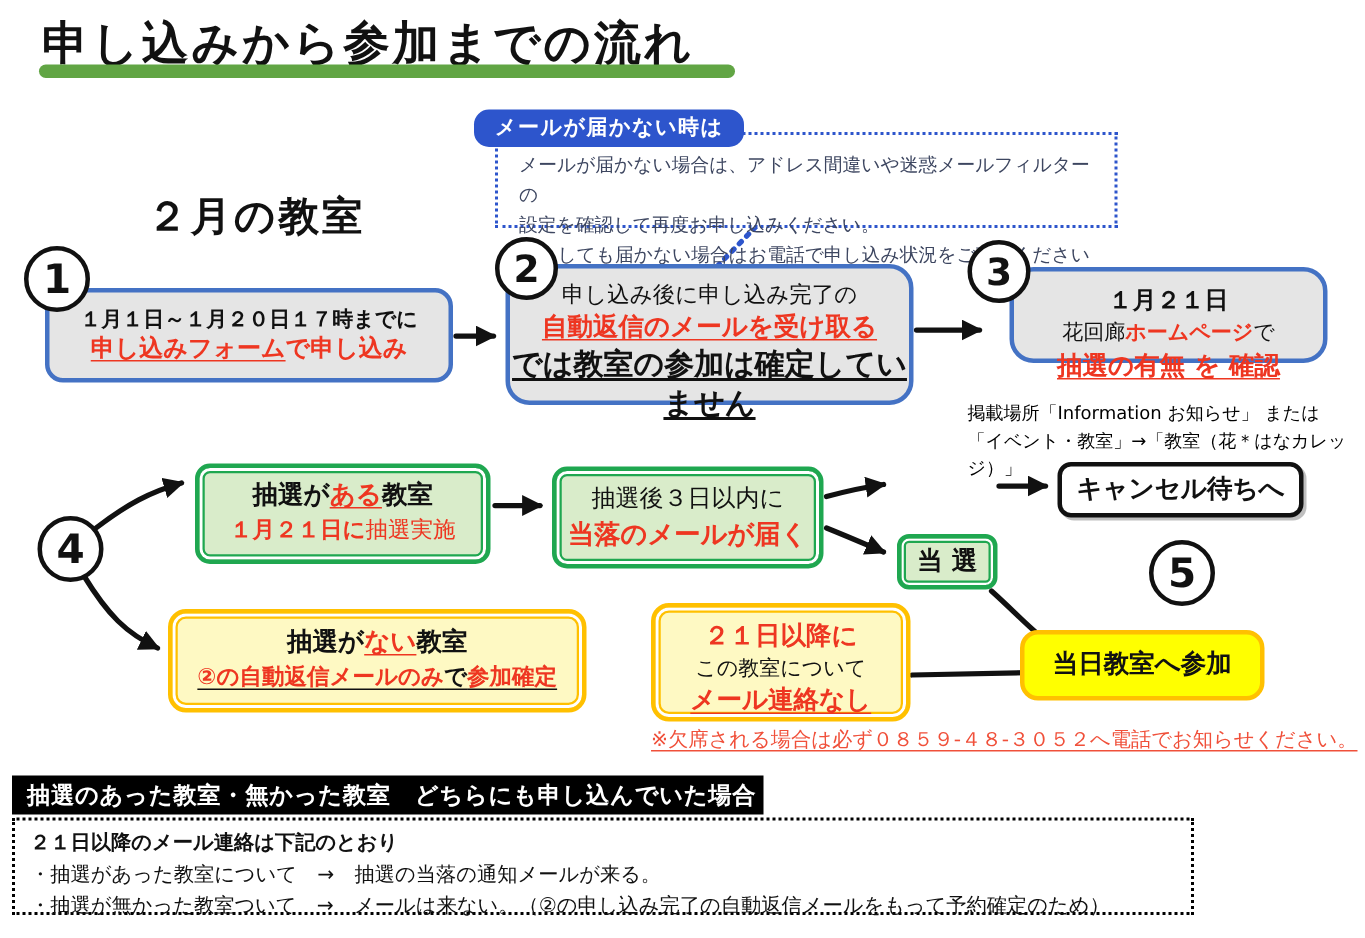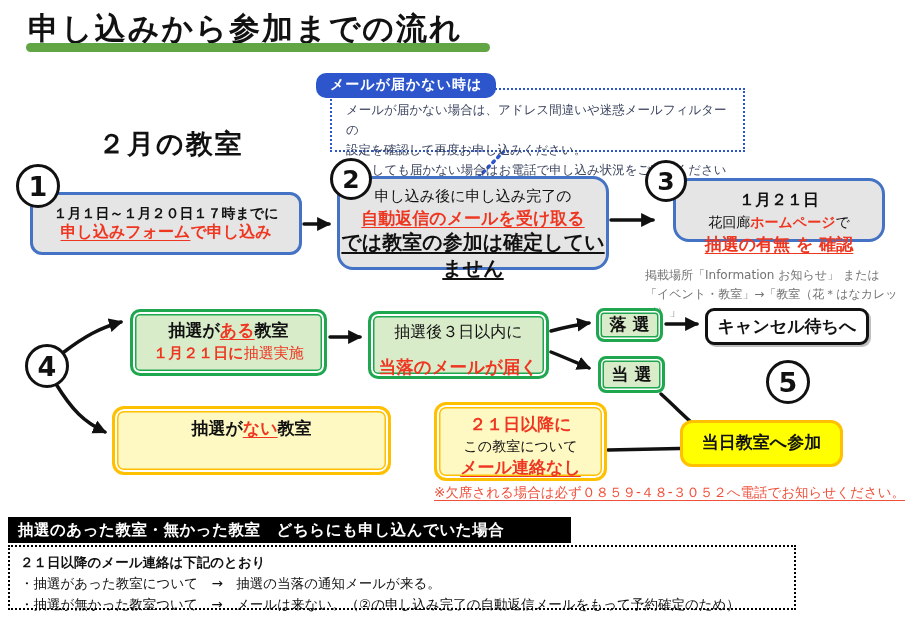--- a/index.html
+++ b/index.html
@@ -37,21 +37,21 @@
 
   .red { color:#ee3621; }
   .red2 { color:#f0503a; }
   .b { font-weight:bold; }
   .u { text-decoration:underline; text-underline-offset:3px; }
   .line { line-height:1.3; }
   .t13 { font-size:13px; } .t14 { font-size:14px; } .t145 { font-size:20px; }
   .t15 { font-size:15px; } .t16 { font-size:16px; } .t17 { font-size:17px; }
   .t175 { font-size:17.5px; } .t19 { font-size:17px;text-align:center; }
 
-  .note-small { font-size:12px; color:#737373; line-height:1.55; }
+  .note-small { font-size:12px; color:#000000; line-height:1.55; }
   .black-bar { background:#000; color:#fff; font-size:15.5px; font-weight:bold;
                line-height:26px; padding-left:10px; letter-spacing:0.5px; }
   .dotted-box { border:2px dotted #000; font-size:13.5px; line-height:1.55; padding:5px 10px; }
 </style>
 </head>
 <body>
 
 <div class="canvas">
 
   <svg class="arrows" viewBox="0 0 910 625">
@@ -113,53 +113,51 @@
 
   <div class="abs circle-num z3" style="left:25px; top:344px;">4</div>
 
   <div class="abs green-box z2" style="left:130px; top:309px; width:197px; height:67px; padding-top:7px;">
     <div class="line t19 b"><span>抽選が</span><span class="red u">ある</span><span>教室</span></div>
     <div class="line t15 red" style="margin-top:3px;"><span class="b">１月２１日に</span><span>抽選実施</span></div>
   </div>
 
   <div class="abs green-box z2" style="left:368px; top:311px; width:181px; height:68px; padding-top:8px;">
     <div class="line t16">抽選後３日以内に</div>
-    <div class="line t175 b red" style="margin-top:13px;text-align:center;">当落のメールが届く</div>
+    <div class="line t175 b red" style="margin-top:3px;text-align:center;">当落のメールが届く</div>
   </div>
 
-  <div class="abs green-box z2" style="left:596px; top:308px; width:67px; height:34px; border-radius:8px; box-shadow:inset 0 0 0 1.5px #fff, inset 0 0 0 3px #1fa750; line-height:27px;">
-    <span class="t17 b">落 選</span>
-  </div>
 
   <div class="abs plain-box z2" style="left:705px; top:308px; width:164px; height:37px; line-height:30px;">
     <span class="t17 b">キャンセル待ちへ</span>
   </div>
 
   <div class="abs green-box z2" style="left:598px; top:356px; width:67px; height:37px; border-radius:8px; box-shadow:inset 0 0 0 1.5px #fff, inset 0 0 0 3px #1fa750; line-height:30px;">
     <span class="t17 b">当 選</span>
   </div>
 
   <div class="abs circle-num z3" style="left:766px; top:360px;">5</div>
 
   <div class="abs yellow-box z2" style="left:112px; top:406px; width:279px; height:69px; padding-top:8px;">
     <div class="line t19 b"><span>抽選が</span><span class="red u">ない</span><span>教室</span></div>
+    <div class="line t15 b u" style="margin-top:3px;"><span class="red">②の自動返信メールのみ</span><span>で</span><span class="red">参加確定</span></div>
   </div>
 
   <div class="abs yellow-box z2" style="left:434px; top:402px; width:173px; height:79px; padding-top:8px;text-align:center;">
     <div class="line t17 b red">２１日以降に</div>
     <div class="line t14" style="margin-top:2px;">この教室について</div>
     <div class="line t17 b red u" style="margin-top:1px;">メール連絡なし</div>
   </div>
 
   <div class="abs attend-box z2" style="left:680px; top:420px; width:163px; height:47px; line-height:39px;">
     <span class="t19 b">当日教室へ参加</span>
   </div>
 
   <div class="abs z2 t13 red2 u" style="left:383px; top:484px; width:522px; text-align:right; font-size:13.5px;">※欠席される場合は必ず０８５９-４８-３０５２へ電話でお知らせください。</div>
 
-  <div class="abs black-bar z2" style="left:8px; top:517px; width:563px; height:26px;">抽選のあった教室・無かった教室　どちらにも申し込んでいた場合</div>
+  <div class="abs black-bar z2" style="left:8px; top:517px; width:501px; height:26px;">抽選のあった教室・無かった教室　どちらにも申し込んでいた場合</div>
   <div class="abs dotted-box z2" style="left:8px; top:545px; width:788px; height:65px;">
     <div class="b">２１日以降のメール連絡は下記のとおり</div>
     <div>・抽選があった教室について　→　抽選の当落の通知メールが来る。</div>
     <div>・抽選が無かった教室ついて　→　メールは来ない。（②の申し込み完了の自動返信メールをもって予約確定のため）</div>
   </div>
 
 </div>
 
 </body></html>

